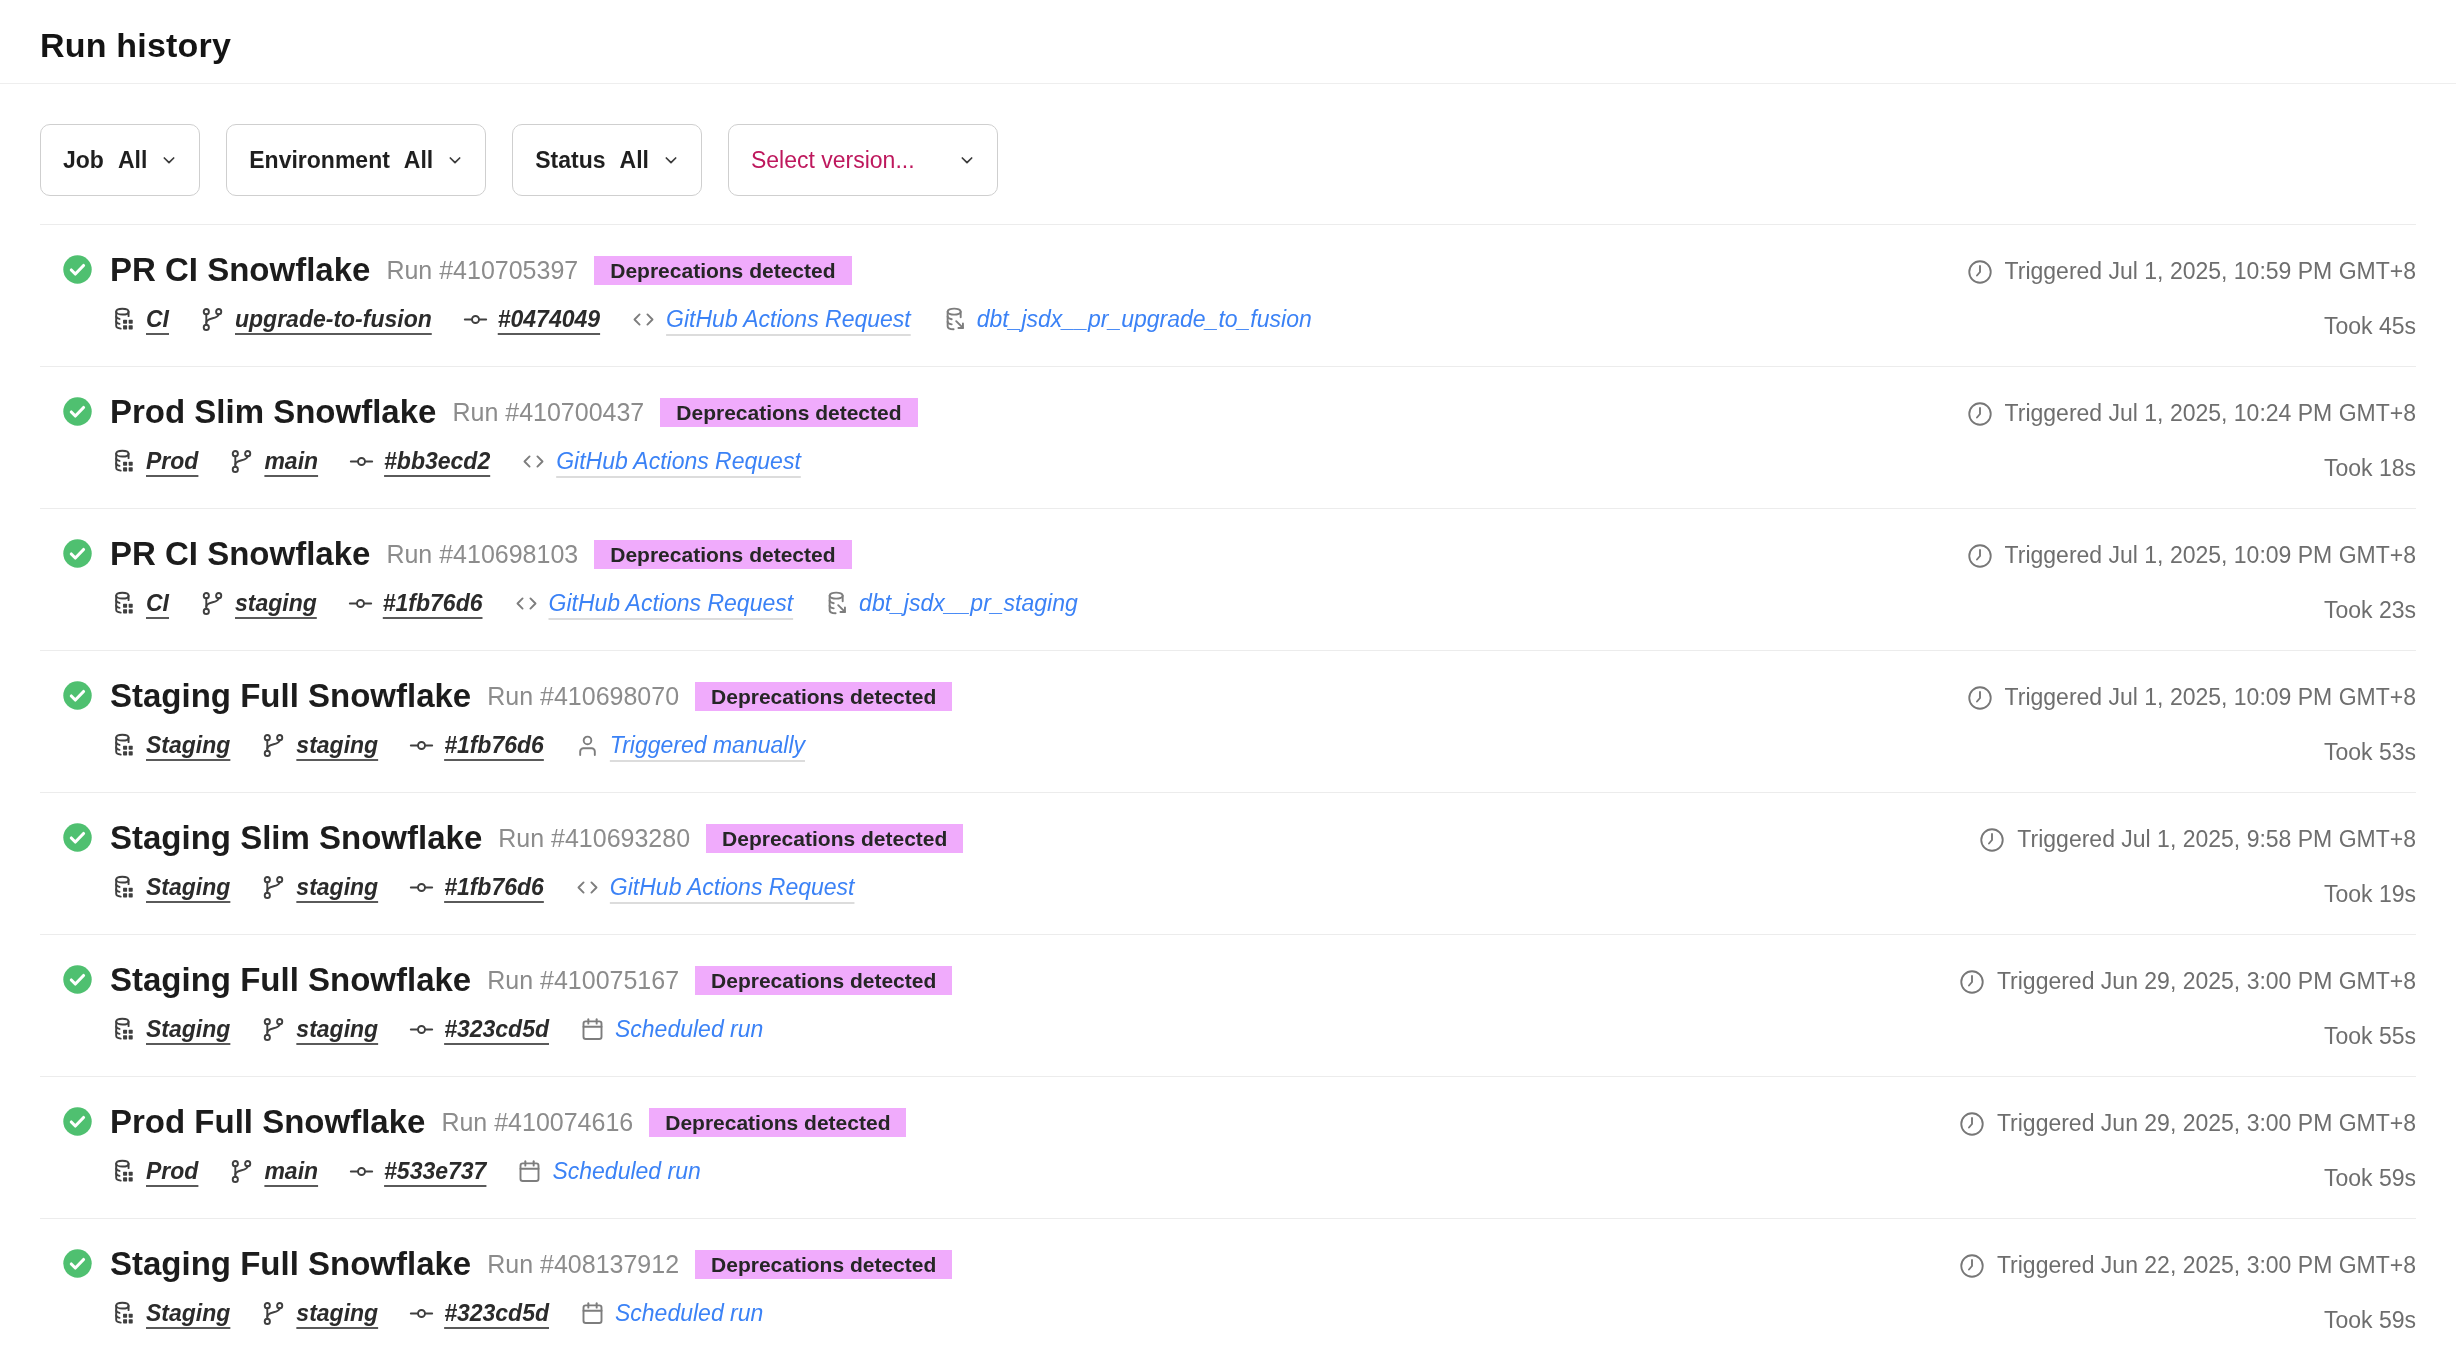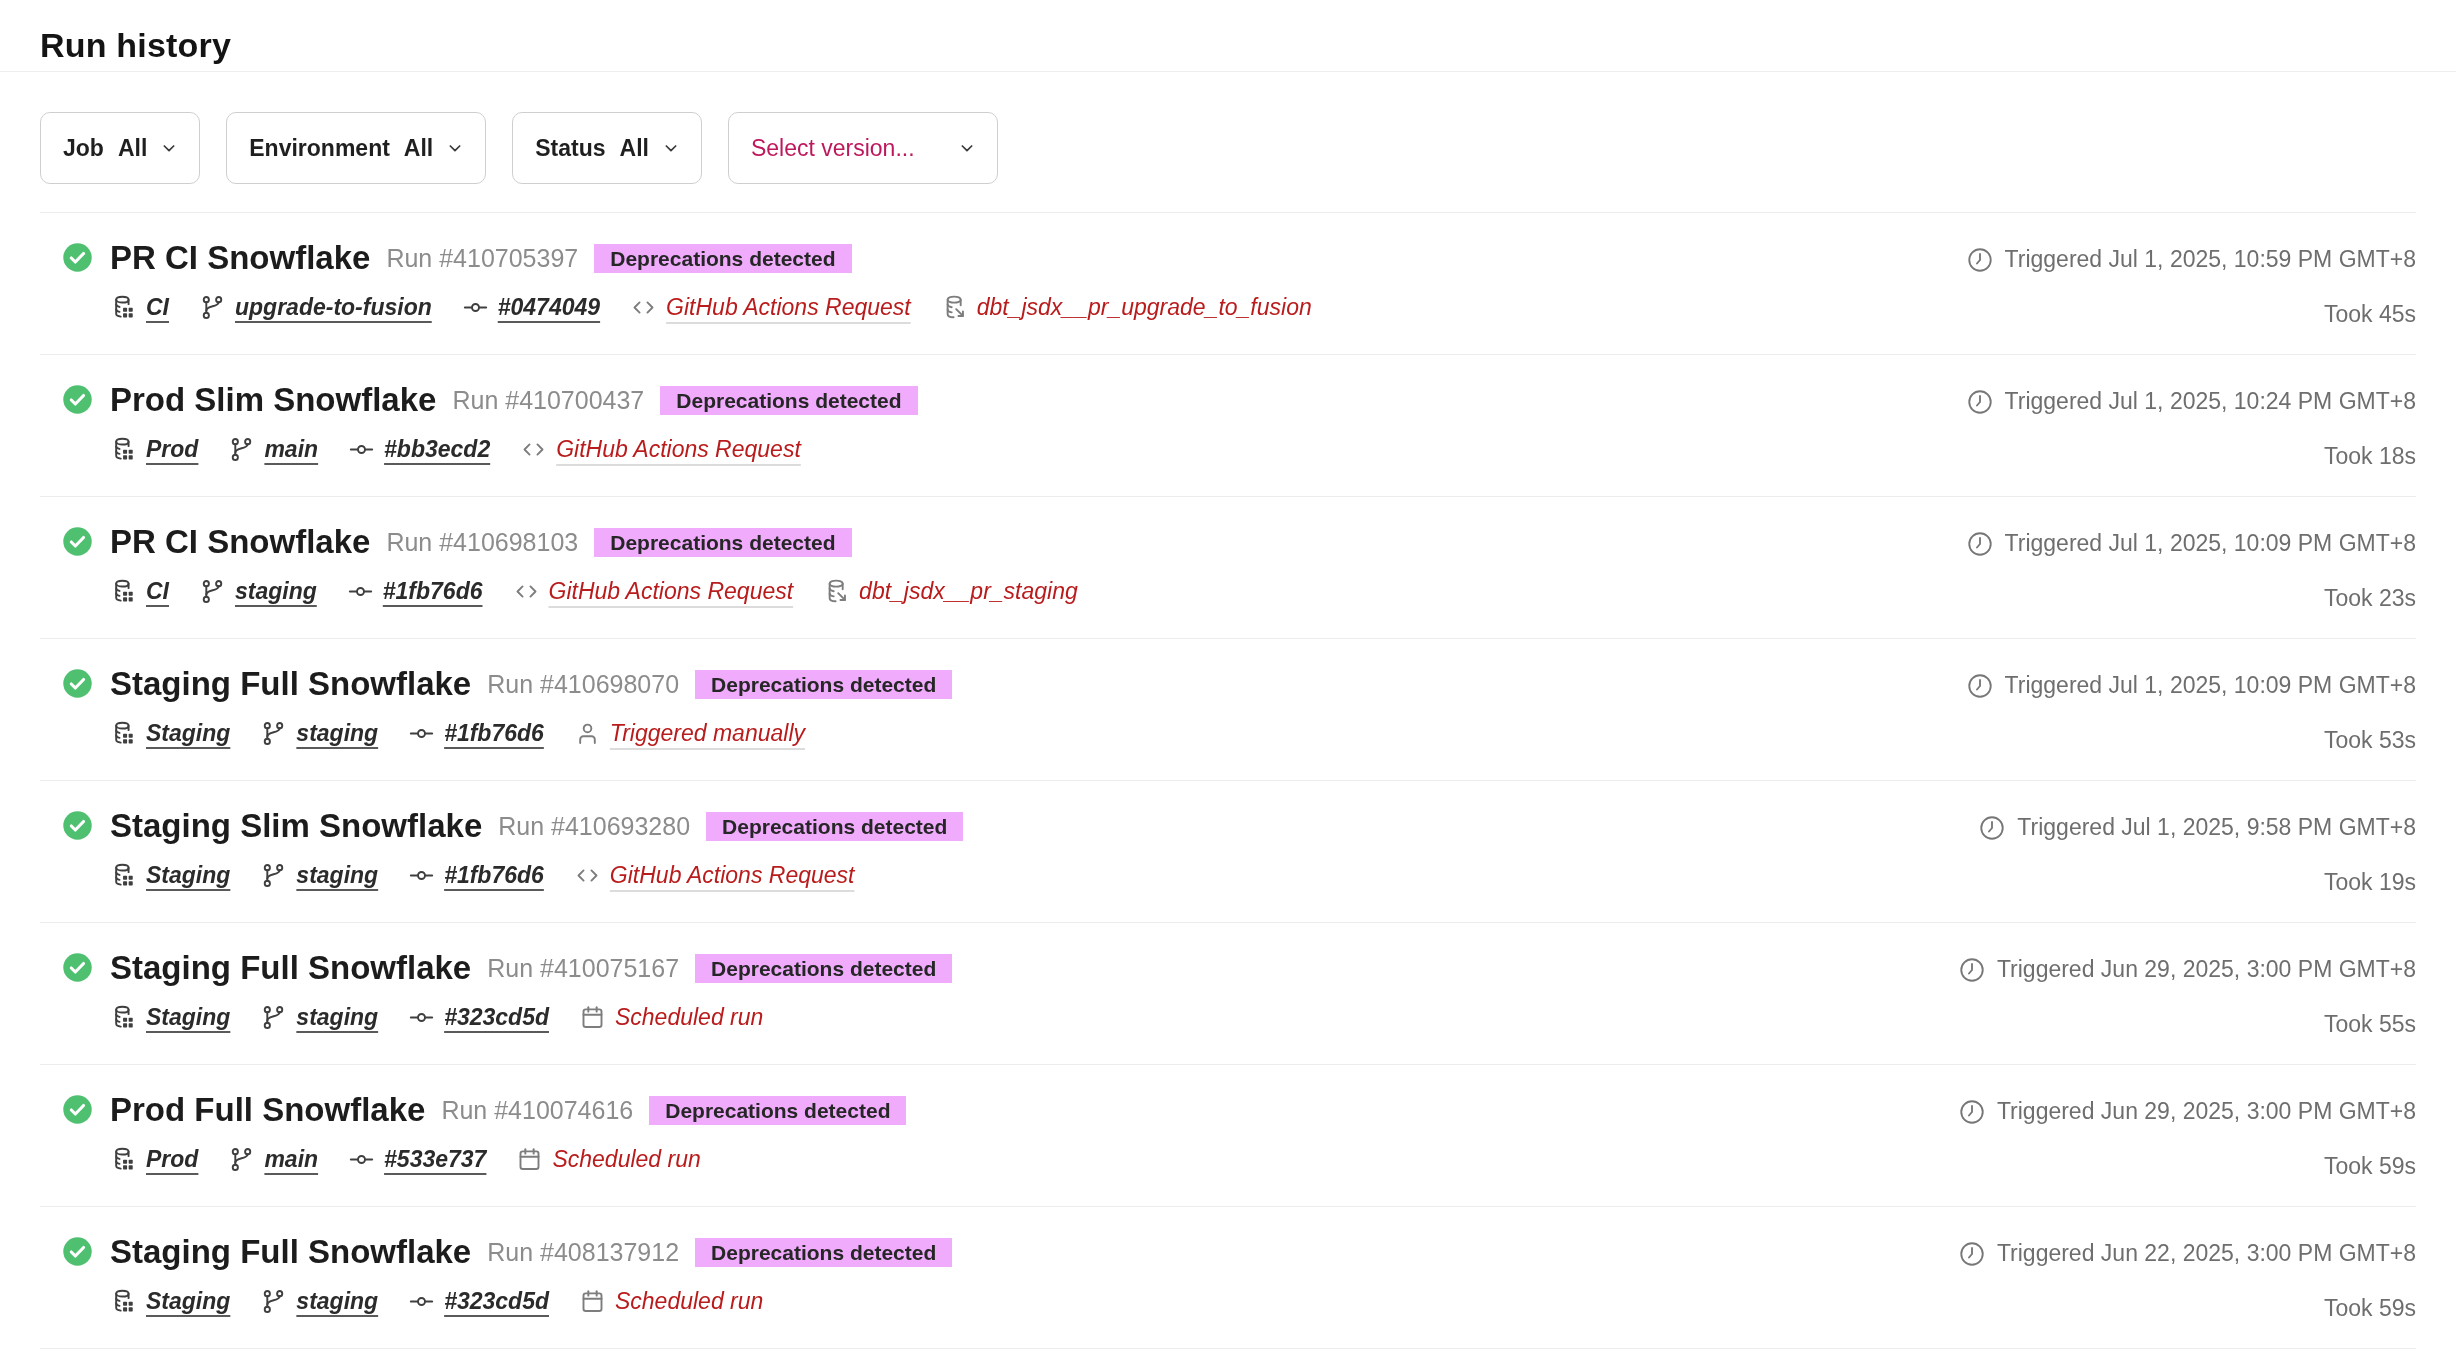--- a/index.html
+++ b/index.html
@@ -1,19 +1,19 @@
 <!DOCTYPE html>
 <html><head>
 <meta charset="utf-8">
 <style>
   * { box-sizing: border-box; margin: 0; padding: 0; }
   html, body { width: 2456px; height: 1354px; background: #ffffff;
     font-family: "Liberation Sans", sans-serif; color: #1a1a1a; overflow: hidden; }
 
-  .page-header { padding: 26px 40px 0 40px; height: 72px; border-bottom: 1px solid #eeeeee; }
+  .page-header { padding: 26px 40px 0 40px; height: 84px; border-bottom: 1px solid #eeeeee; }
   .page-title { font-size: 34px; font-weight: 700; color: #141414; letter-spacing: 0.2px; }
 
   .filter-bar { margin: 0 40px; padding: 40px 0 28px 0; border-bottom: 1px solid #ececec;
     display: flex; gap: 26px; align-items: center; }
   .filter-btn { display: inline-flex; align-items: center; gap: 14px; height: 72px;
     padding: 0 22px; border: 1px solid #cfcfcf; border-radius: 10px; background: #fff;
     font-size: 23px; font-weight: 600; color: #1f1f1f; cursor: pointer; }
   .filter-btn .chev { color: #3c3c3c; display: inline-flex; }
   .filter-btn.placeholder { font-weight: 400; color: #be185d; gap: 44px; }
 
@@ -26,21 +26,21 @@
   .run-name { font-size: 33px; font-weight: 700; color: #1c1c1c; text-decoration: none; cursor: pointer; }
   .run-number { font-size: 25px; font-weight: 400; color: #8c8c8c; }
   .badge { background: #f0abfc; color: #262626; font-size: 21px; font-weight: 600;
     padding: 4px 16px; border-radius: 0; line-height: 1; }
   .meta-line { margin-top: 17px; display: flex; align-items: center; gap: 30px; font-size: 23px; font-style: italic; }
   .meta-item { display: inline-flex; align-items: center; gap: 9px; }
   .meta-item .mi { color: #3f3f3f; display: inline-flex; }
   .meta-item .mi.gray { color: #7d7d7d; }
   .meta-link { color: #2b2b2b; font-weight: 700; text-decoration: underline;
     text-decoration-thickness: 2px; text-underline-offset: 6px; text-decoration-color: #5a5a5a; cursor: pointer; }
-  .meta-muted { color: #b91c1c; font-weight: 400; }
+  .meta-muted { color: #3b82f6; font-weight: 400; }
   .meta-muted.u-faint { text-decoration: underline; text-decoration-color: #dcdcdc;
     text-decoration-thickness: 2px; text-underline-offset: 7px; }
   .row-right { display: flex; flex-direction: column; align-items: flex-end; padding-top: 7px; }
   .triggered-line { display: inline-flex; align-items: flex-start; gap: 11px; color: #6e6e6e; font-size: 23px; }
   .triggered-line .mi { color: #777777; display: inline-flex; }
   .took { margin-top: 27px; color: #6e6e6e; font-size: 23px; }
 </style>
 </head>
 <body>
 

